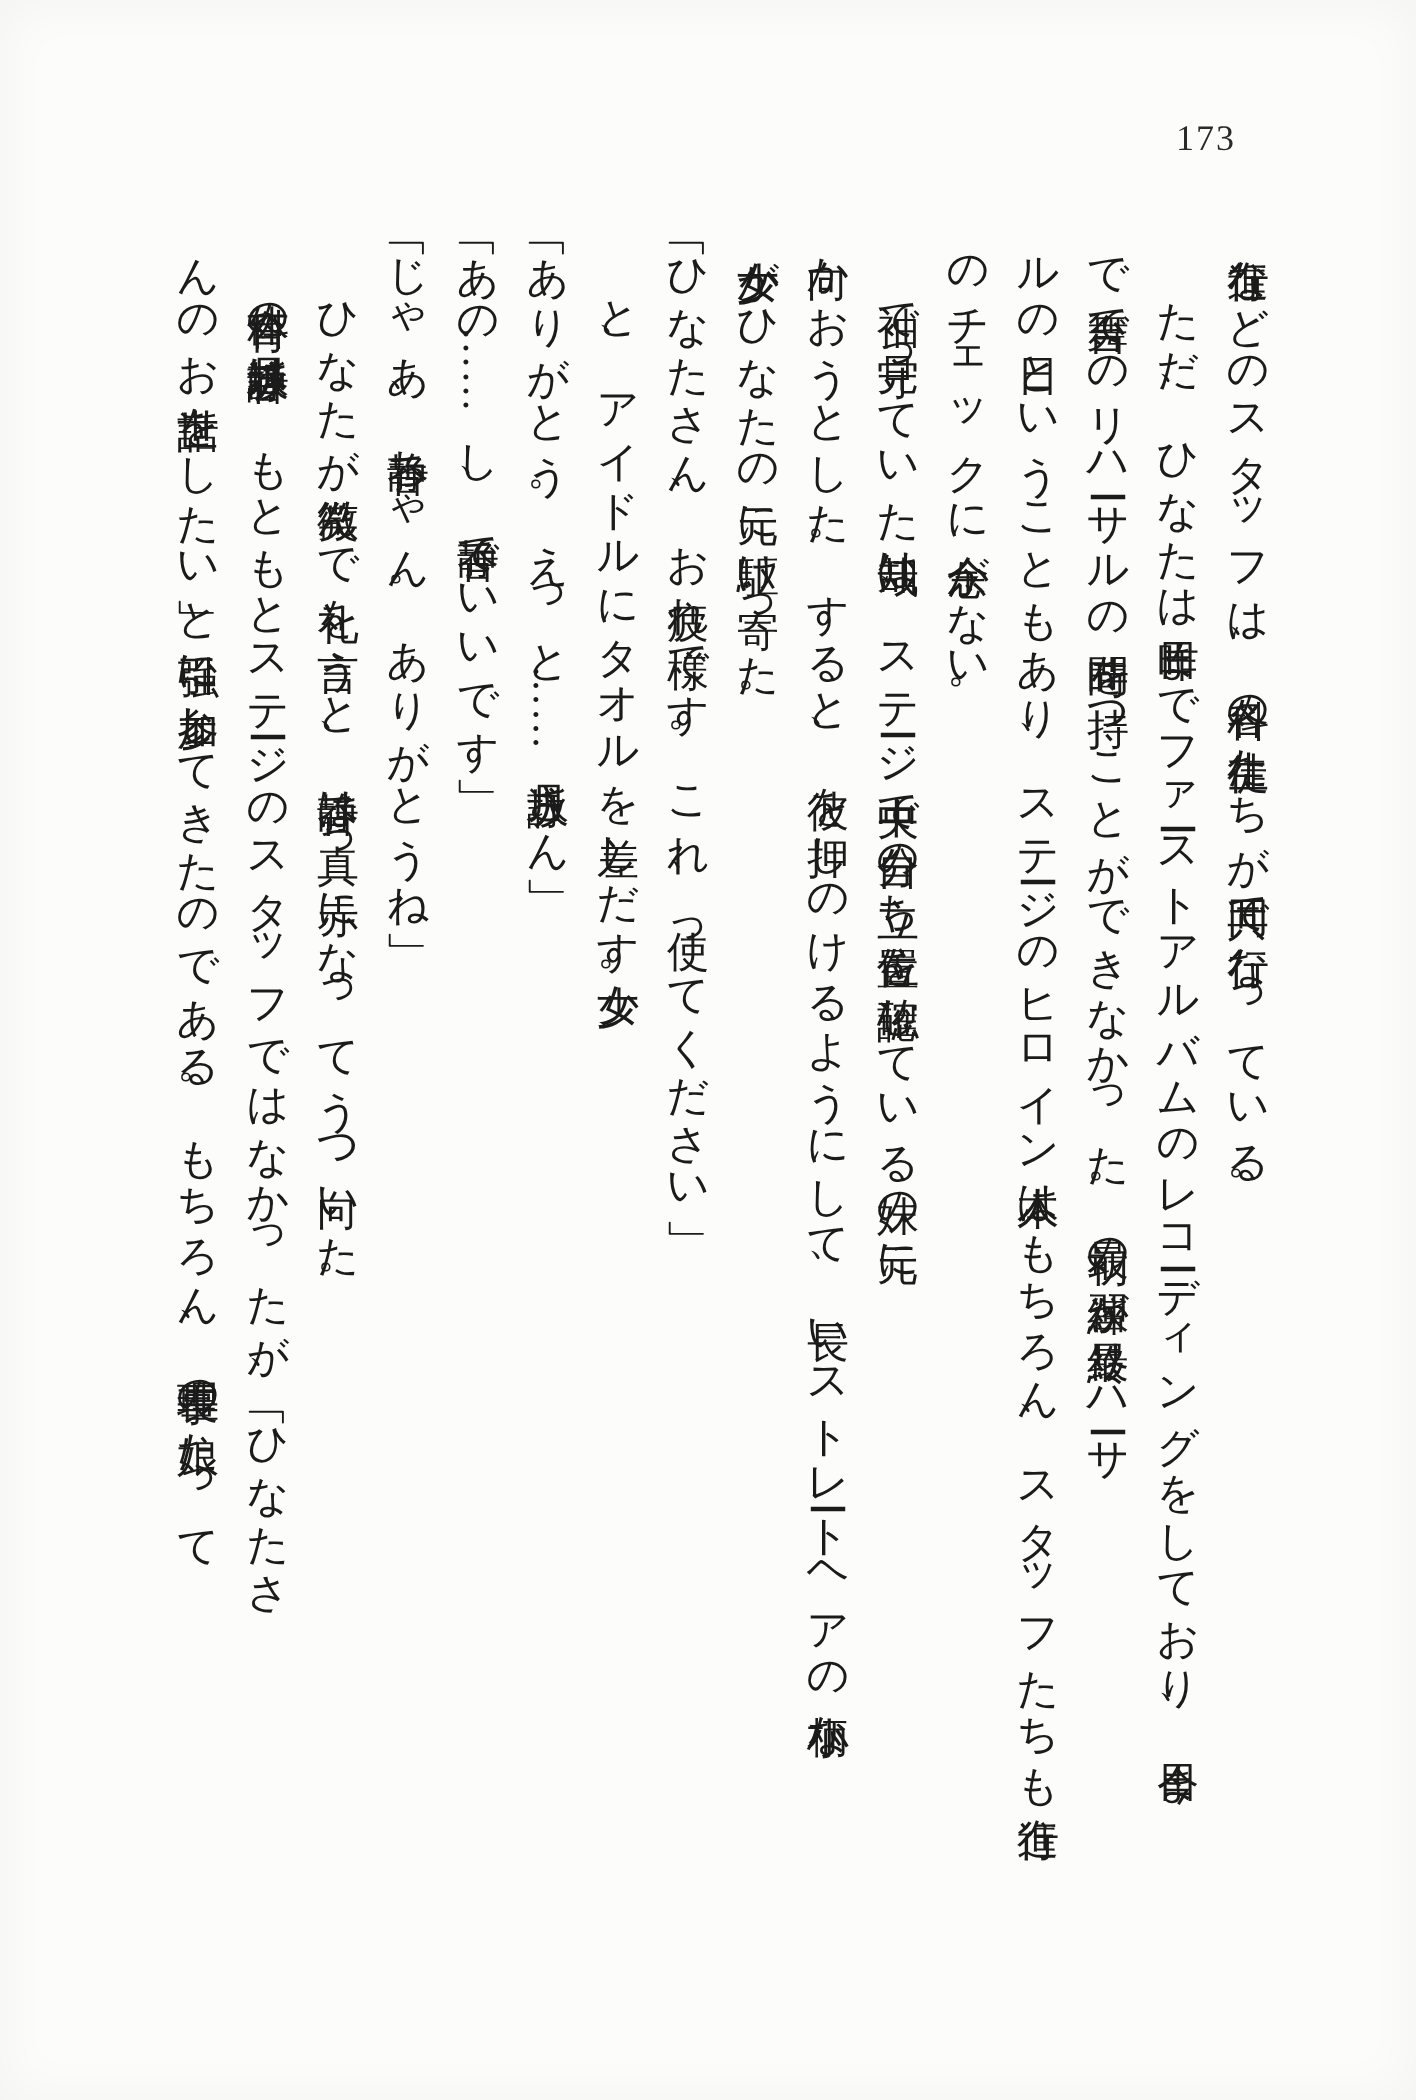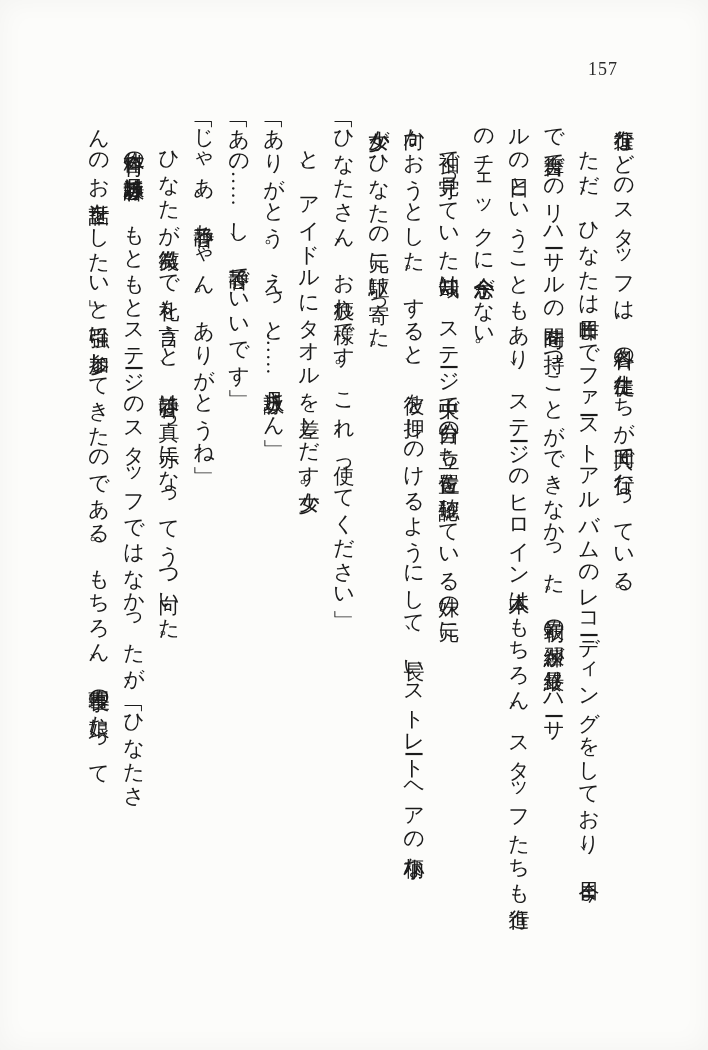--- a/index.html
+++ b/index.html
@@ -44,21 +44,21 @@
     white-space: nowrap;
   }
   .vline.indent {
     text-indent: 21.5px;
   }
 </style>
 </head>
 <body>
 
 <div class="page">
-  <div class="page-number">157</div>
+  <div class="page-number">173</div>
   <div class="text-block">
       <div class="vline">進行などのスタッフは、各科の生徒たちが共同で行なっている。</div>
       <div class="vline indent">ただ、ひなたは昨日までファーストアルバムのレコーディングをしており、今日ま</div>
       <div class="vline">で舞台でのリハーサルの時間を持つことができなかった。最初の練習が最終リハーサ</div>
       <div class="vline">ルの日ということもあり、ステージのヒロイン本人はもちろん、スタッフたちも進行</div>
       <div class="vline">のチェックに余念がない。</div>
       <div class="vline indent">袖で見守っていた知哉は、ステージ中央で自分の立ち位置を確認している妹の元に</div>
       <div class="vline">向かおうとした。すると、彼を押しのけるようにして、長いストレートヘアの小柄な</div>
       <div class="vline">少女がひなたの元に駆け寄った。</div>
       <div class="vline">「ひなたさん、お疲れ様です。これ、使ってください」</div>

